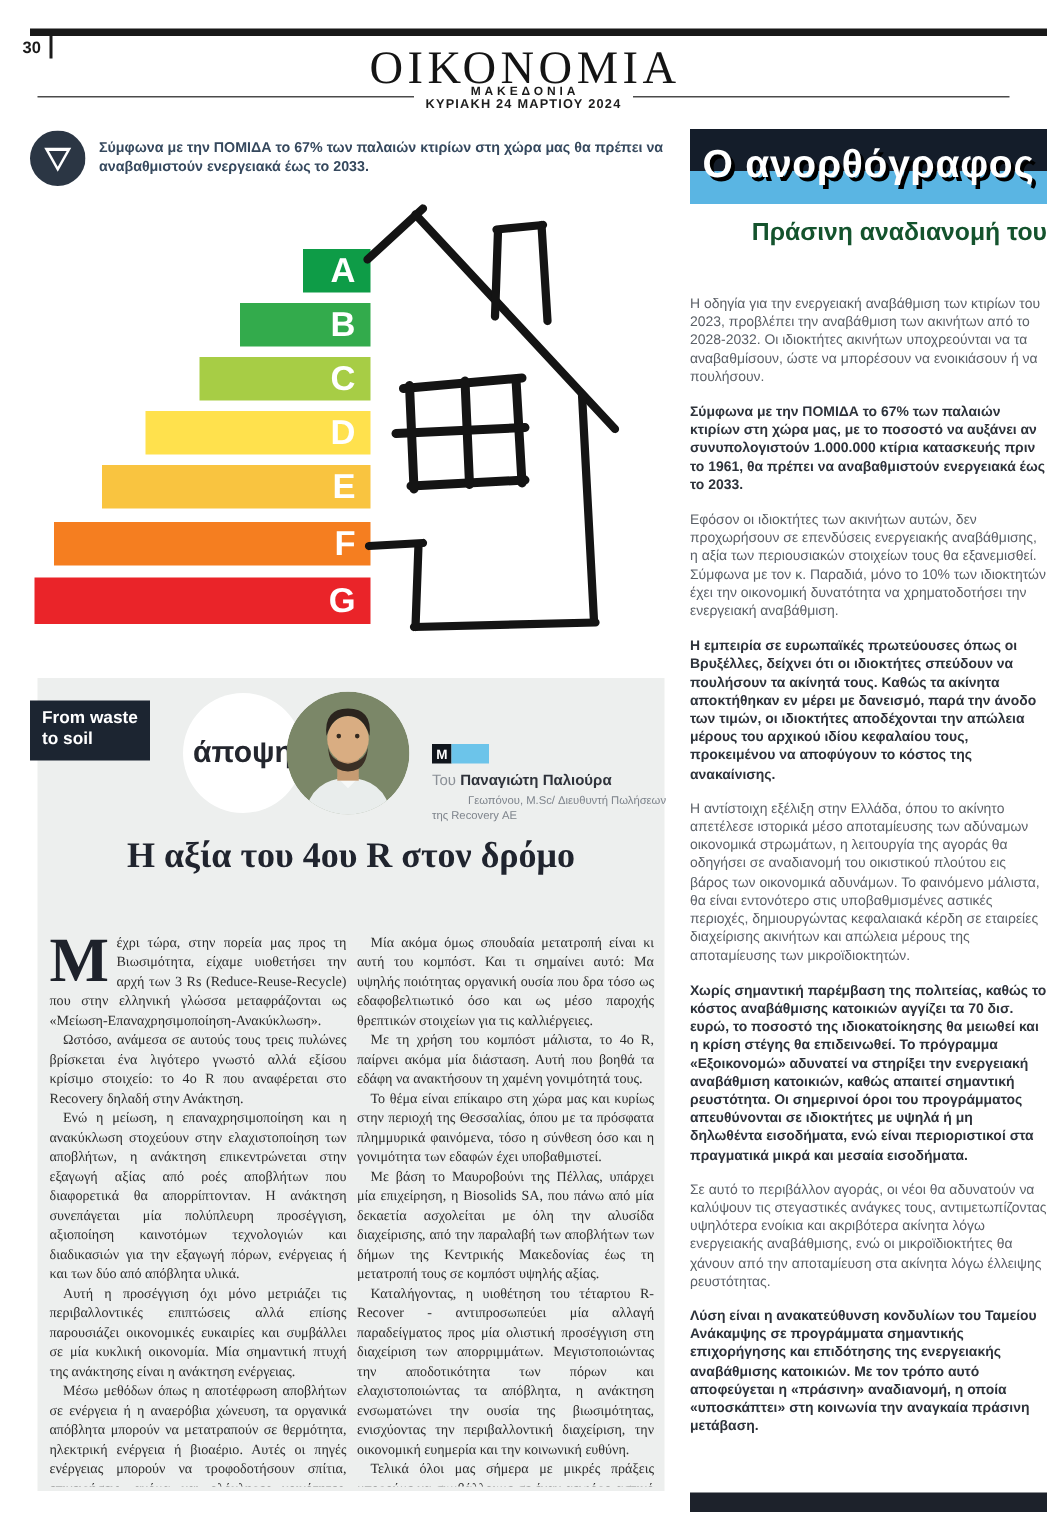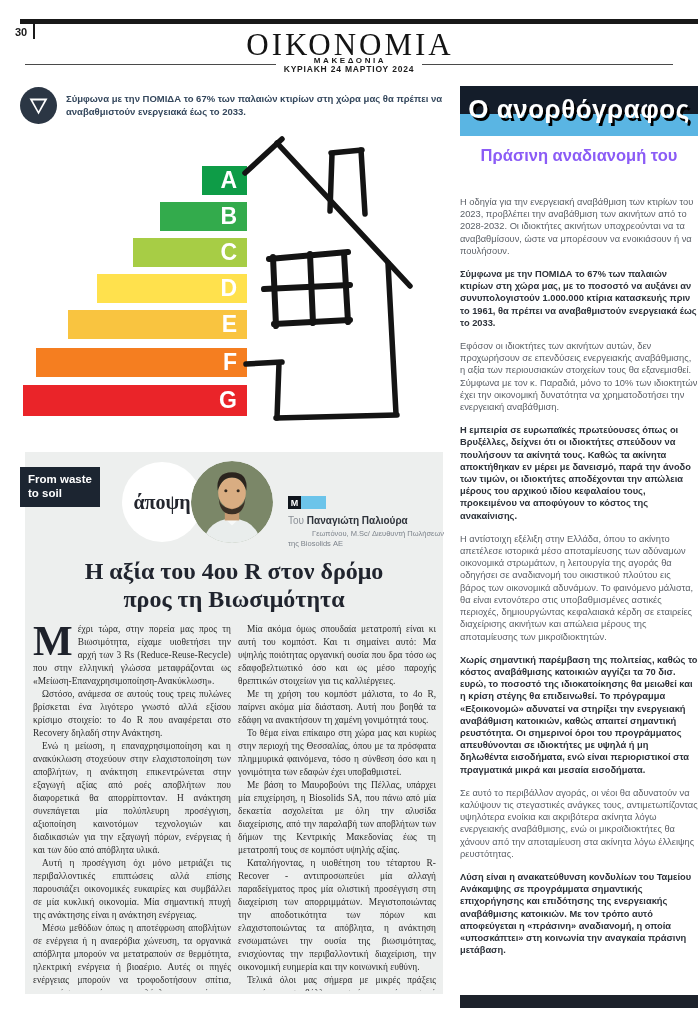--- a/index.html
+++ b/index.html
@@ -29,40 +29,40 @@
   
   .energy-bar{position:absolute;display:flex;align-items:center;justify-content:flex-end;}
   .energy-bar span{color:#fff;font-weight:700;font-size:23px;padding-right:10px;
                    font-family:"Liberation Sans",sans-serif;}
   .house-svg{position:absolute;left:238px;top:132px;}
   
   .gray-panel{position:absolute;left:25px;top:452px;width:418px;height:542px;background:#edefee;}
   .kicker{position:absolute;left:20px;top:467px;width:80px;height:40px;background:#1c2531;color:#fff;
           font-size:11.5px;font-weight:700;line-height:13.5px;padding:6px 0 0 8px;box-sizing:border-box;}
   .op-circle{position:absolute;left:122px;top:462px;width:80px;height:80px;border-radius:50%;background:#fff;
-             display:flex;align-items:center;justify-content:center;font-size:20px;font-weight:700;color:#23262e;font-family:Liberation Serif, serif;}
+             display:flex;align-items:center;justify-content:center;font-size:20px;font-weight:700;color:#23262e;}
   .avatar{position:absolute;left:191px;top:461px;width:82px;height:82px;border-radius:50%;overflow:hidden;}
   .mlogo{position:absolute;left:288px;top:496px;display:flex;}
   .mlogo .m-black{width:13px;height:13px;background:#10151c;color:#fff;font-size:9px;font-weight:700;
                   display:flex;align-items:center;justify-content:center;}
   .mlogo .m-blue{width:25px;height:13px;background:#6cc4ea;}
   .byline{position:absolute;left:288px;top:515px;font-size:10px;color:#8a8f96;}
   .byline b{color:#2e323a;}
   .byrole{position:absolute;left:288px;width:150px;font-size:7.5px;line-height:9.5px;color:#7d838b;}
   .art-title{position:absolute;left:45px;top:557px;width:378px;text-align:center;
              font-family:"Liberation Serif",serif;font-weight:700;font-size:24px;line-height:28px;color:#20242e;}
   .col{position:absolute;top:623px;width:198px;height:368px;overflow:hidden;
        font-family:"Liberation Serif",serif;font-size:9.4px;line-height:13px;color:#2d2d2d;text-align:justify;}
   .col p{margin:0;text-indent:9px;}
   .col p.first{text-indent:0;}
   .dropcap{float:left;font-size:42px;line-height:33px;font-weight:700;padding:2px 5px 0 0;color:#1e222b;
            font-family:"Liberation Serif",serif;}
   
-  .sb-title{position:absolute;left:460px;top:146px;width:238px;text-align:center;
-            font-size:16.5px;line-height:19.5px;font-weight:700;color:#8b5cf6;}
+  .sb-title{position:absolute;left:460px;top:146px;width:238px;text-align:right;
+            font-size:16.5px;line-height:19.5px;font-weight:700;color:#14532d;}
   .sb-body{position:absolute;left:460px;top:196px;width:238px;height:793px;overflow:hidden;}
   .sb-body p{margin:0 0 11px 0;font-size:9.3px;line-height:12.2px;color:#5a5f66;}
   .sb-body p.bold{font-weight:700;color:#2e333b;}
   .sb-footer{position:absolute;left:460px;top:995px;width:238px;height:13px;background:#1d222b;}
 </style>
 </head>
 <body>
 
 <div class="page">
 
@@ -157,25 +157,24 @@
   <div class="mlogo">
     <div class="m-black">M</div>
     <div class="m-blue"></div>
   </div>
 
   <div class="byline">
     <span>Του</span>
     <b>Παναγιώτη Παλιούρα</b>
   </div>
   <div class="byrole" style="top:529px;padding-left:24px;">Γεωπόνου, M.Sc/ Διευθυντή Πωλήσεων</div>
-  <div class="byrole" style="top:539px;">της Biosolids ΑΕ</div>
+  <div class="byrole" style="top:539px;">της Recovery ΑΕ</div>
 
   <div class="art-title">
     <span>Η αξία του 4ου R στον δρόμο</span><br>
-    <span>προς τη Βιωσιμότητα</span>
   </div>
 
   <div class="col" style="left:33px;">
     <p class="first">
       <span class="dropcap">Μ</span><span>έχρι τώρα, στην πορεία μας προς τη Βιωσιμότητα, είχαμε υιοθετήσει την αρχή των 3 Rs (Reduce-Reuse-Recycle) που στην ελληνική γλώσσα μεταφράζονται ως «Μείωση-Επαναχρησιμοποίηση-Ανακύκλωση».</span>
     </p>
     <span>
       
     <p>Ωστόσο, ανάμεσα σε αυτούς τους τρεις πυλώνες βρίσκεται ένα λιγότερο γνωστό αλλά εξίσου κρίσιμο στοιχείο: το 4ο R που αναφέρεται στο Recovery δηλαδή στην Ανάκτηση.</p><p>Ενώ η μείωση, η επαναχρησιμοποίηση και η ανακύκλωση στοχεύουν στην ελαχιστοποίηση των αποβλήτων, η ανάκτηση επικεντρώνεται στην εξαγωγή αξίας από ροές αποβλήτων που διαφορετικά θα απορρίπτονταν. Η ανάκτηση συνεπάγεται μία πολύπλευρη προσέγγιση, αξιοποίηση καινοτόμων τεχνολογιών και διαδικασιών για την εξαγωγή πόρων, ενέργειας ή και των δύο από απόβλητα υλικά.</p><p>Αυτή η προσέγγιση όχι μόνο μετριάζει τις περιβαλλοντικές επιπτώσεις αλλά επίσης παρουσιάζει οικονομικές ευκαιρίες και συμβάλλει σε μία κυκλική οικονομία. Μία σημαντική πτυχή της ανάκτησης είναι η ανάκτηση ενέργειας.</p><p>Μέσω μεθόδων όπως η αποτέφρωση αποβλήτων σε ενέργεια ή η αναερόβια χώνευση, τα οργανικά απόβλητα μπορούν να μετατραπούν σε θερμότητα, ηλεκτρική ενέργεια ή βιοαέριο. Αυτές οι πηγές ενέργειας μπορούν να τροφοδοτήσουν σπίτια, επιχειρήσεις, ακόμα και ολόκληρες κοινότητες, μειώνοντας την εξάρτηση από πεπερασμένα ορυκτά καύσιμα και μετριάζοντας τις εκπομπές αερίων του θερμοκηπίου.</p></span>
   </div>

